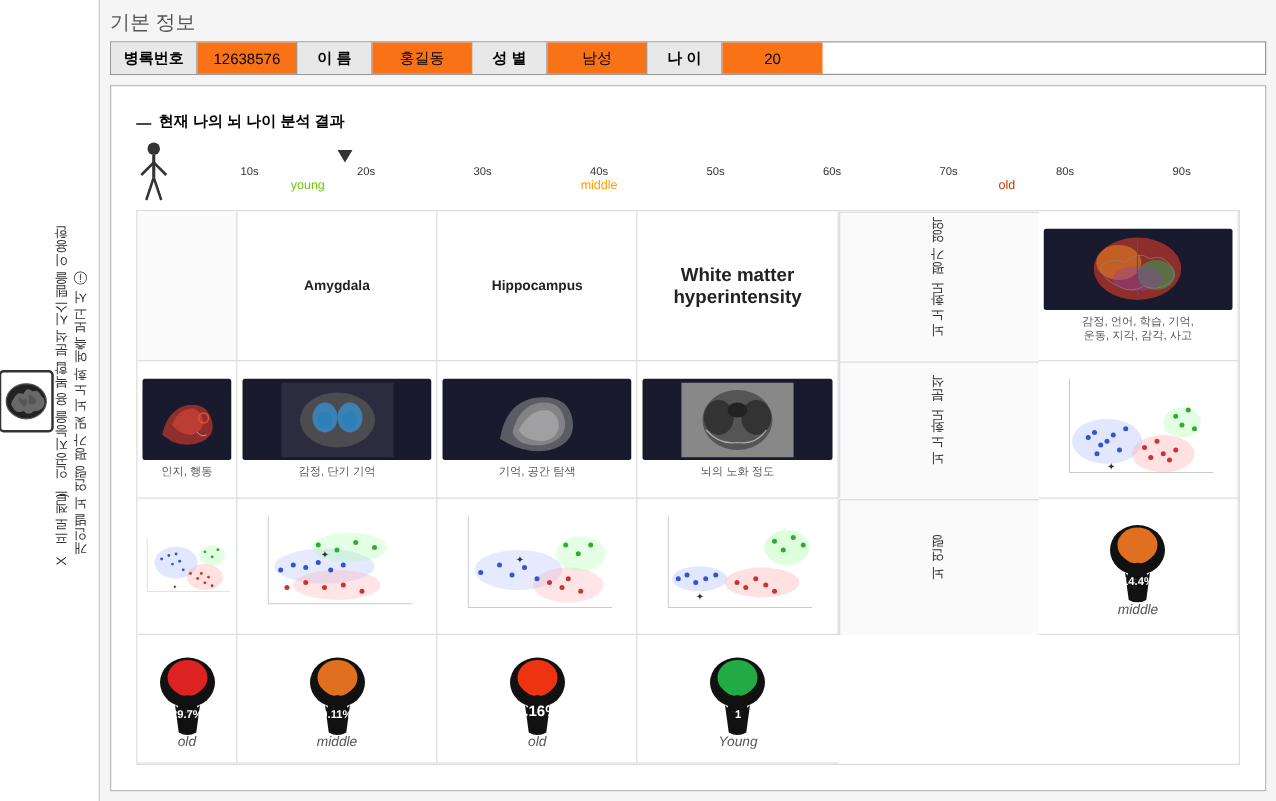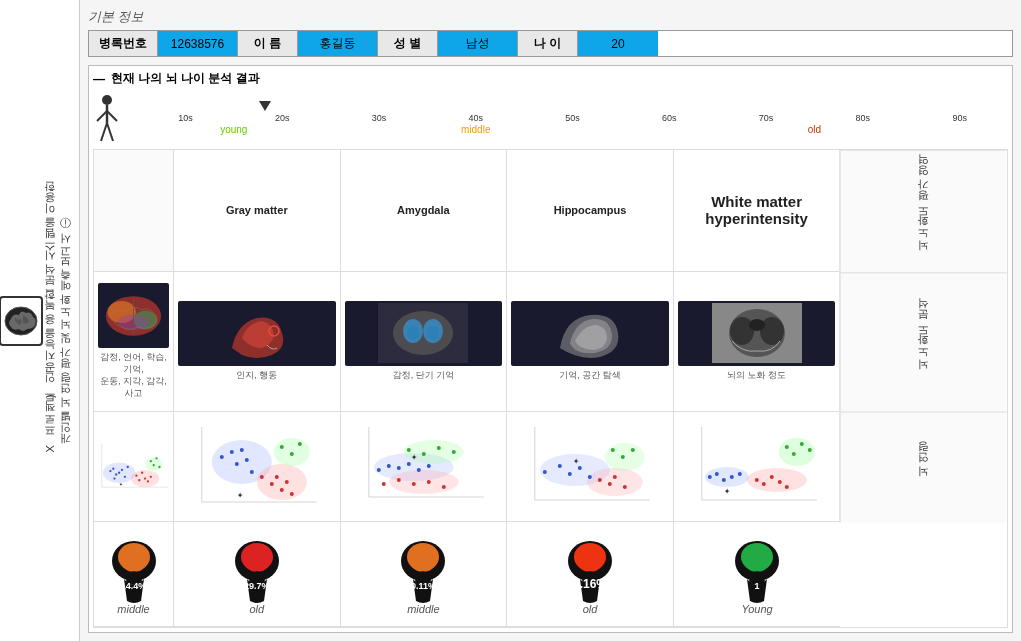--- a/index.html
+++ b/index.html
@@ -53,24 +53,23 @@
       flex: 1;
       background: #f5f5f5;
       display: flex;
       flex-direction: column;
       padding: 8px;
       overflow: hidden;
     }
 
     
     .header-label {
-      font-size: 13px;
+      font-size: 16px;
       color: #555;
       margin-bottom: 4px;
-      font-style: italic;
     }
 
     .info-table {
       display: flex;
       border: 1px solid #999;
       margin-bottom: 8px;
       background: #fff;
     }
     .info-cell {
       border-right: 1px solid #999;
@@ -81,31 +80,31 @@
       font-size: 12px;
     }
     .info-cell:last-child { border-right: none; }
     .info-cell.label {
       background: #e8e8e8;
       font-weight: bold;
       min-width: 60px;
     }
     .info-cell.value {
       min-width: 80px;
-      background: #0ea5e9;
+      background: #f97316;
     }
 
     
     .analysis-panel {
       border: 1px solid #bbb;
       background: #fff;
       flex: 1;
       display: flex;
       flex-direction: column;
-      padding: 4px;
+      padding: 20px;
       overflow: hidden;
     }
     .panel-title {
       font-size: 12px;
       font-weight: bold;
       margin-bottom: 6px;
       display: flex;
       align-items: center;
     }
     .panel-title::before {
@@ -326,23 +325,20 @@
           <span class="cat-middle">middle</span>
           <span class="cat-old">old</span>
         </div>
       </div>
     </div>
 
     <div class="data-grid">
 
       <div class="row-label-cell no-rotate" style="border-bottom:1px solid #ddd; font-size:9px; padding:3px;"></div>
 
-      <div class="data-cell header-row">
-        <div class="col-header">Gray matter</div>
-      </div>
       <div class="data-cell header-row">
         <div class="col-header">Amygdala</div>
       </div>
       <div class="data-cell header-row">
         <div class="col-header">Hippocampus</div>
       </div>
       <div class="data-cell header-row">
         <div class="col-header" style="font-size:15px;">White matter<br>hyperintensity</div>
       </div>
 

